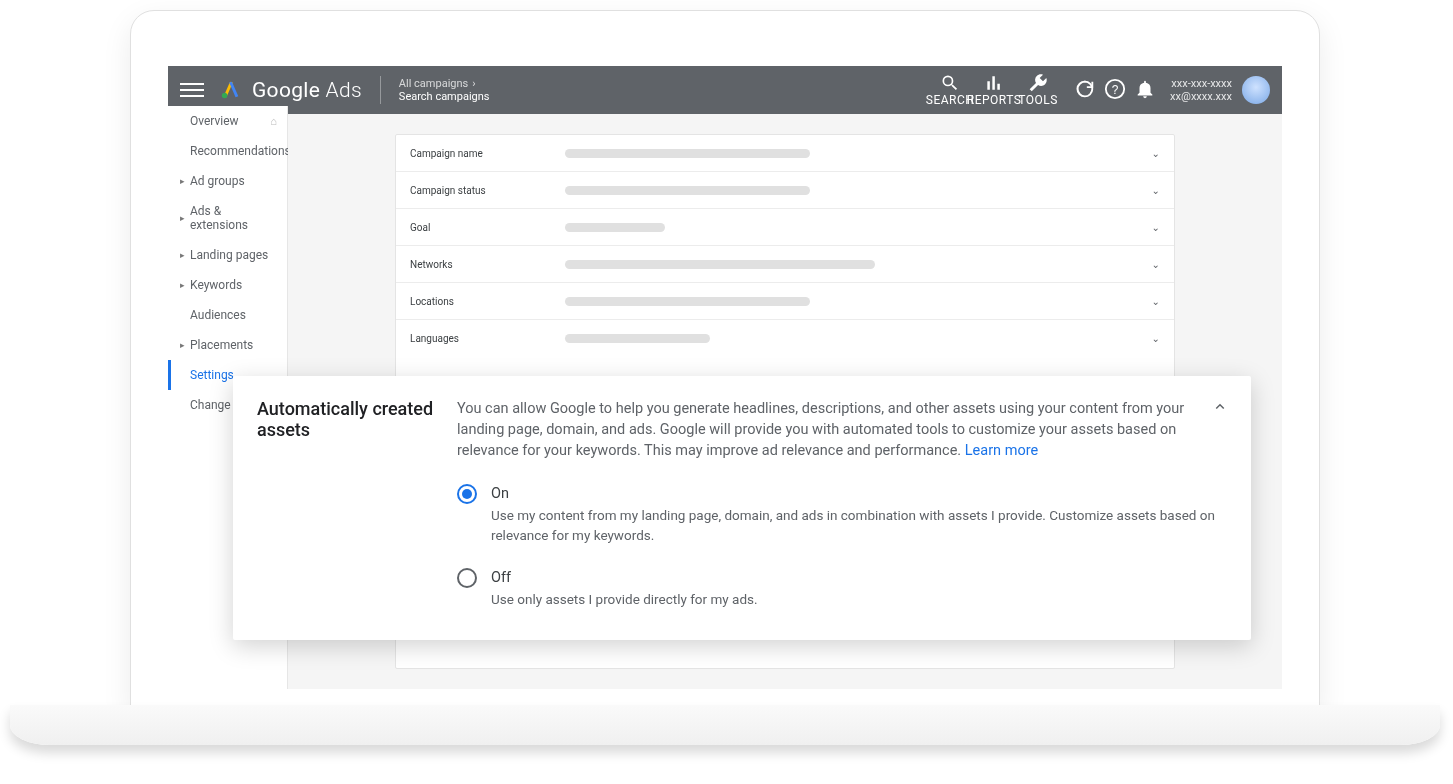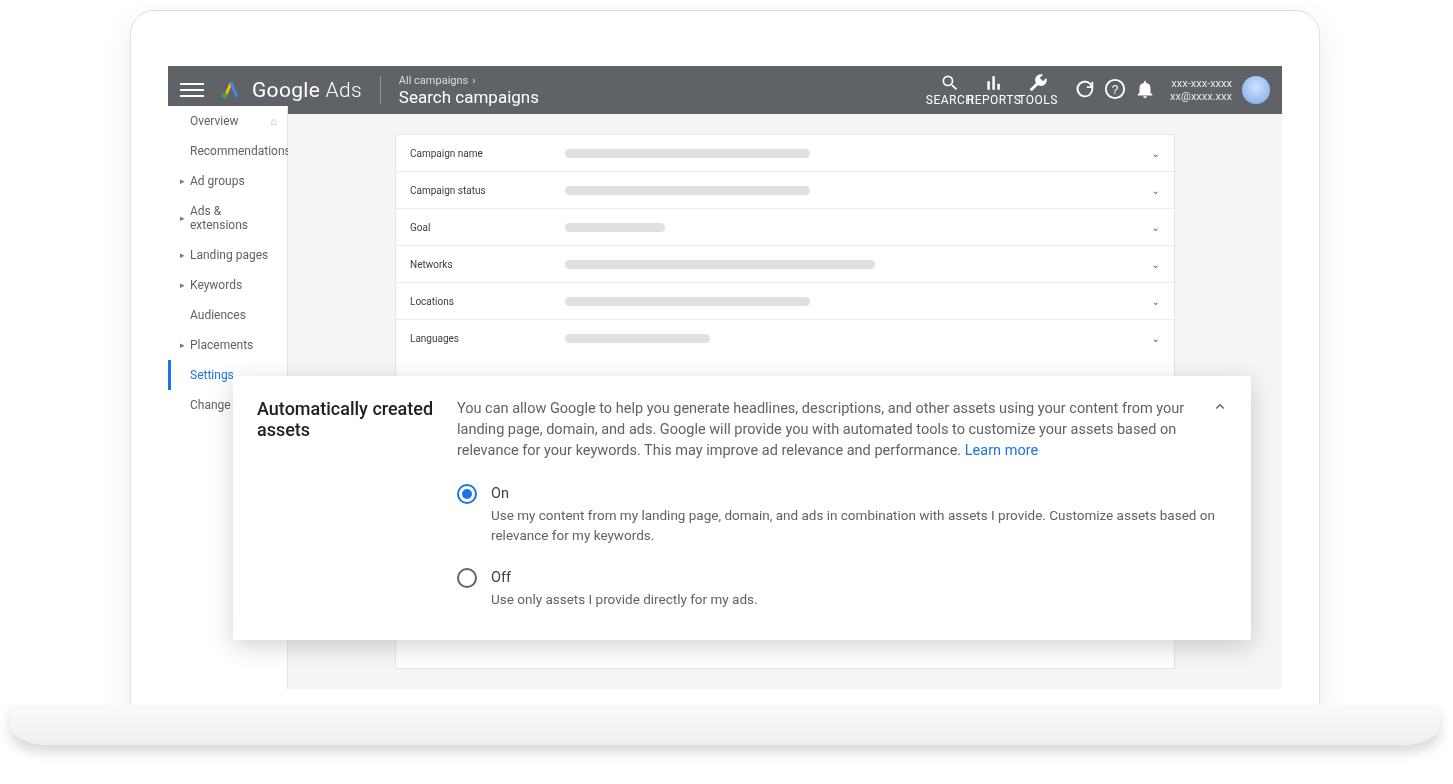--- a/index.html
+++ b/index.html
@@ -53,21 +53,21 @@
   .menu-btn { width: 24px; height: 24px; display:flex; flex-direction:column; justify-content:center; gap:4px; cursor:pointer; }
   .menu-btn span { display:block; height:2px; background:#fff; }
   .logo { display:flex; margin-left:16px; }
   .logo-mark { width:22px; height:22px; position:relative; margin-right:10px; }
   .logo-text { font-size: 21px; letter-spacing: .3px; }
   .logo-text .w400 { font-weight:400; }
   .logo-text .w300 { font-weight:300; }
   .vdiv { width:1px; height:28px; background:rgba(255,255,255,.35); margin:0 18px; }
   .breadcrumb { display:flex; flex-direction:column; }
   .breadcrumb .top { font-size:11px; color:rgba(255,255,255,.75); display:flex; align-items:center; gap:4px;}
-  .breadcrumb .bottom { font-size:17px; }
+  .breadcrumb .bottom { font-size:11px; }
   .spacer { flex:1; }
   .hicon { display:flex; flex-direction:column; align-items:center; width:44px; color:#fff; font-size:12px; letter-spacing:.5px; cursor:pointer; }
   .hicon svg { width:20px; height:20px; fill:#fff; }
   .hicon-noname svg { width:22px; height:22px; fill:#fff; }
   .acct { text-align:right; font-size:11px; line-height:13px; color:rgba(255,255,255,.85); margin:0 10px 0 14px; }
   .avatar { width:28px; height:28px; border-radius:50%; background: radial-gradient(circle at 50% 40%, #cfe2ff, #7aa8e6); }
 
   
   .sidebar {
     position: absolute;

